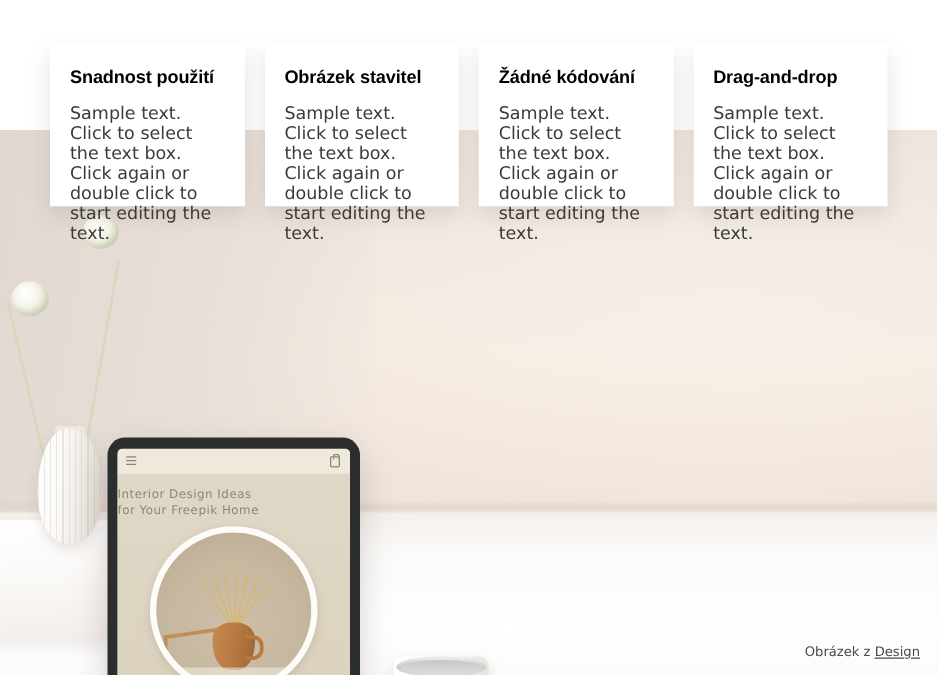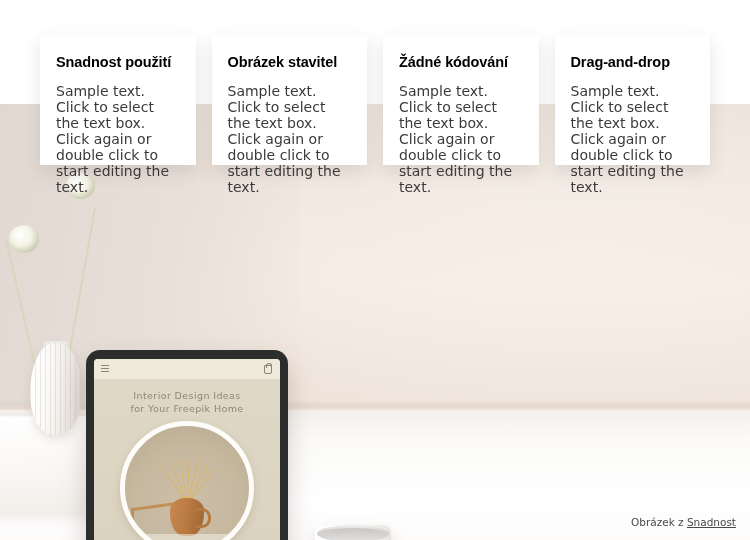--- a/index.html
+++ b/index.html
@@ -68,21 +68,21 @@
 
   
   .t-topbar{position:absolute;left:0;top:0;width:100%;height:20px;background:#efe9dc;}
   .t-ham{position:absolute;left:7px;top:6px;width:8px;height:7px;}
   .t-ham i{display:block;height:1px;background:#8b8474;margin-bottom:2px;}
   .t-cart{position:absolute;right:8px;top:6px;width:6px;height:7px;border:1px solid #8b8474;border-radius:1px 1px 2px 2px;}
   .t-cart::before{content:"";position:absolute;left:1px;top:-3px;width:4px;height:4px;border:1px solid #8b8474;border-bottom:none;border-radius:3px 3px 0 0;}
 
   .t-hero{position:absolute;left:0;top:20px;width:100%;bottom:0;
     background:linear-gradient(180deg,#dfd8c6 0%, #dcd4c1 60%, #d8d0bc 100%);}
-  .t-title{position:absolute;left:0;right:0;top:10px;text-align:center;
+  .t-title{position:absolute;left:0;right:0;top:10px;
     font-family:"DejaVu Sans", sans-serif;color:#8d8876;font-size:9.5px;line-height:13px;letter-spacing:.4px;}
   .t-circle{position:absolute;left:50%;top:42px;transform:translateX(-50%);
     width:124px;height:124px;border-radius:50%;border:5px solid #fdfcf8;
     background:radial-gradient(circle at 50% 60%, #cdbfa8 0%, #c6b89f 55%, #b7a88f 100%);
     overflow:hidden;box-shadow:0 3px 8px rgba(120,105,88,.22);}
   .t-jug{position:absolute;left:50%;bottom:14px;transform:translateX(-50%);
     width:34px;height:38px;border-radius:44% 44% 40% 40%/ 34% 34% 60% 60%;
     background:linear-gradient(100deg,#c8894f 0%, #bb7c44 45%, #9d6433 100%);}
   .t-jug::after{content:"";position:absolute;right:-7px;top:10px;width:12px;height:14px;
     border:3px solid #b8793f;border-left:none;border-radius:0 9px 9px 0;}
@@ -200,15 +200,15 @@
     <div class="fcard">
       <h3>Žádné kódování</h3>
       <p>Sample text. Click to select the text box. Click again or double click to start editing the text.</p>
     </div>
     <div class="fcard">
       <h3>Drag-and-drop</h3>
       <p>Sample text. Click to select the text box. Click again or double click to start editing the text.</p>
     </div>
   </div>
 
-  <div class="attrib"><span>Obrázek z </span><a href="#">Snadnost</a></div>
+  <div class="attrib"><span>Obrázek z </span><a href="#">Design</a></div>
 
 </div>
 
 </body></html>

